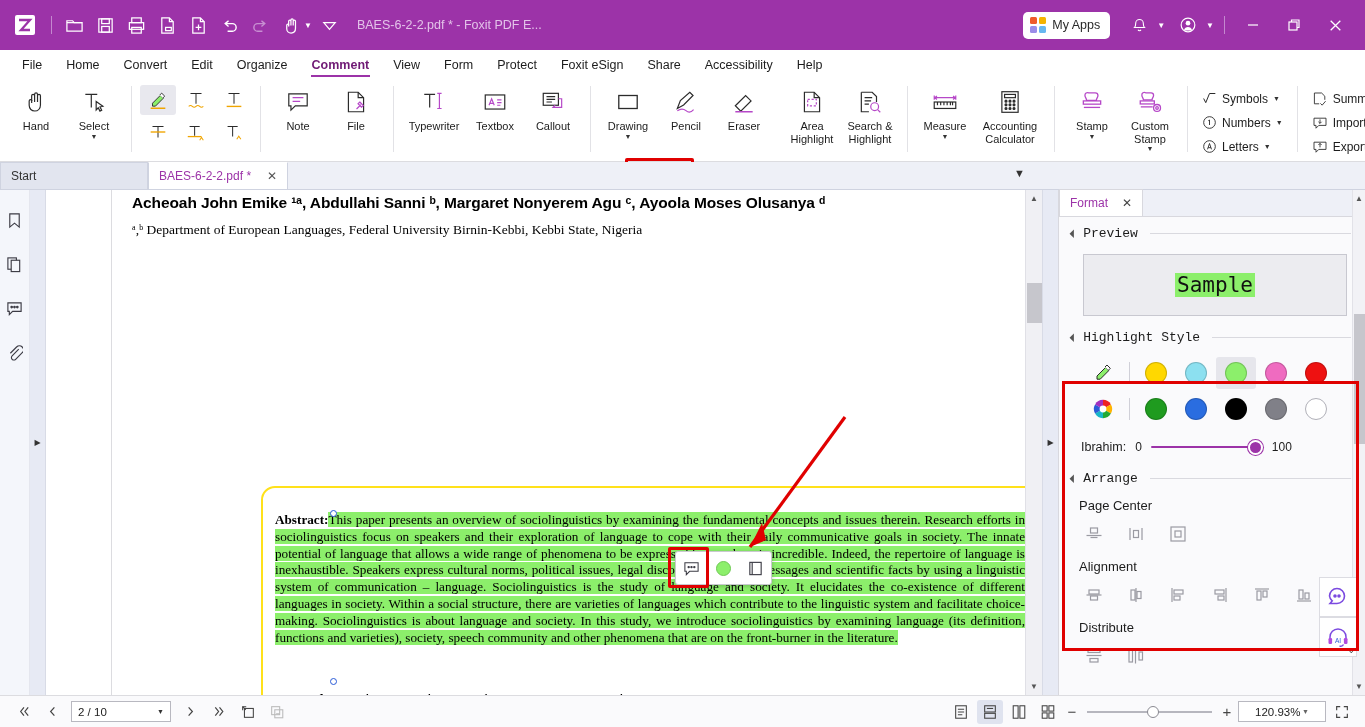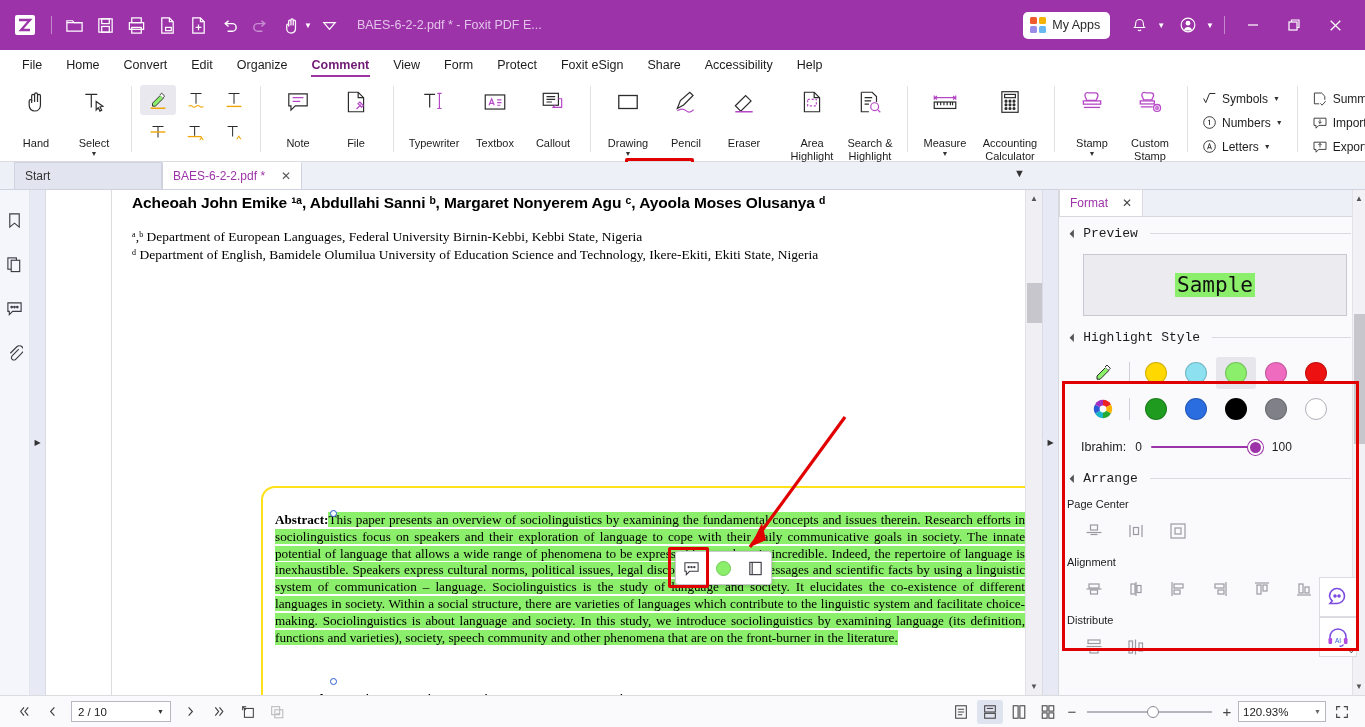--- a/index.html
+++ b/index.html
@@ -61,40 +61,40 @@
   .ribbon {
     height:82px; background:#fff; display:flex; align-items:stretch; flex:none;
     border-bottom:1px solid #dcdce0; padding:2px 0 0 2px; position:relative;
   }
   .rgroup { display:flex; align-items:flex-start; padding:0 5px; height:78px;justify-content:center; }
   .rdiv { width:1px; background:#e2e2e6; margin:4px 3px 8px; height:66px; flex:none; }
   .rbtn {
     width:58px; display:flex; flex-direction:column; align-items:center; justify-content:flex-start;
     padding:5px 2px 2px; border-radius:3px; text-align:center;
   }
-  .rbtn .lbl { font-size:11px; line-height:12.5px; color:#1c1c1c; margin-top:20px; }
+  .rbtn .lbl { font-size:11px; line-height:12.5px; color:#1c1c1c; margin-top:3px; }
   .rbtn .ico { height:30px; display:flex; align-items:center; justify-content:center; }
   .caret-d { font-size:7px; line-height:6px; color:#333; margin-top:1px; }
   .mini-grid { display:flex; flex-direction:column; gap:2px; padding-top:3px; }
   .mini-row { display:flex; gap:2px; }
   .mini-btn {
     width:36px;height:30px;display:flex;align-items:center;justify-content:center;border-radius:3px;
   }
   .mini-btn.sel { background:#e8e8ee; }
   .txtrow { display:flex; align-items:center; gap:5px; height:24px; padding:0 6px; border-radius:3px; }
   .txtrow .t { font-size:12px; color:#1c1c1c; white-space:nowrap; }
   .colstack { display:flex; flex-direction:column; padding-top:3px; }
   .red-outline {
     position:absolute; border:3px solid #e00000; border-radius:2px; pointer-events:none;
   }
 
   
   .tabbar {
     height:28px; background:#eef0f7; display:flex; align-items:flex-end; flex:none;
-    position:relative; border-bottom:1px solid #cfd3e0;padding-left:14px;
+    position:relative; border-bottom:1px solid #cfd3e0;
   }
   .dtab {
     height:27px; display:flex; align-items:center; gap:8px; padding:0 10px;
     font-size:12px; background:#e2e5ef; border:1px solid #cfd3e0; border-bottom:none;
     color:#333; min-width:140px;
   }
   .dtab.start { min-width:148px; }
   .dtab.active { background:#fff; color:#9c33a8; border-top:1px solid #fff; }
   .dtab .x { margin-left:auto; font-size:12px; color:#555; }
   .tab-chev { position:absolute; right:340px; top:5px; font-size:11px; color:#333; }
@@ -120,21 +120,21 @@
     position:absolute; left:65px; top:0; right:0; bottom:0; background:#fff;
     border-left:1px solid #dcdce0;
   }
   .pagecontent { position:absolute; left:20px; top:4px; right:22px; }
   .authors {
     font-family:Liberation Sans, sans-serif;
     font-weight:bold; font-size:15.5px; color:#000; letter-spacing:-.1px; white-space:nowrap;
   }
   .affil {
     font-family:"Liberation Serif", serif;
-    font-size:13.5px; color:#000; line-height:18px; margin-top:16px;
+    font-size:13.5px; color:#000; line-height:18px; margin-top:9px;
   }
   .abstract-frame {
     position:absolute; left:149px; top:296px; width:780px; height:248px;
     border:2.5px solid #ffe11a; border-radius:14px;
   }
   .abs-body {
     position:absolute; left:163px; top:322px; width:750px;
     font-family:"Liberation Serif", serif; font-size:13.2px; line-height:16.8px;
     text-align:justify; color:#000;
   }
@@ -205,21 +205,21 @@
   .sw-div { width:1px; height:22px; background:#d0d0d8; margin:0 6px; }
   .opacity-row { display:flex; align-items:center; gap:9px; padding:10px 0 0 22px; }
   .op-label { font-size:12.5px; color:#1c1c1c; }
   .op-min, .op-max { font-size:12px; color:#1c1c1c; }
   .slider { position:relative; width:112px; height:16px; display:flex; align-items:center; }
   .slider .track { width:100%; height:2.5px; background:#9c33a8; border-radius:2px; }
   .slider .knob {
     position:absolute; right:0; width:15px;height:15px;border-radius:50%;
     background:#9c33a8; border:2px solid #fff; box-shadow:0 0 0 1px #9c33a8;
   }
-  .arr-label { font-size:11px; color:#1c1c1c; padding:10px 0 0 8px; }
+  .arr-label { font-size:13px; color:#1c1c1c; padding:10px 0 0 20px; }
   .arr-icons { display:flex; padding:6px 0 0 14px; }
   .arr-ico { width:42px;height:30px;display:flex;align-items:center;justify-content:center;border-radius:3px; }
   .fmt-redbox {
     position:absolute; left:1062px; top:191px; width:297px; height:270px;
     border:3.5px solid #e00000; pointer-events:none; z-index:40;
   }
   .fmt-sb {
     position:absolute; right:0; top:0; bottom:0; width:13px; background:#f2f2f6;
     border-left:1px solid #e2e2e8;
   }
@@ -251,21 +251,21 @@
   .pagebox .pc { margin-left:auto; font-size:7px; color:#333; }
   .st-right { margin-left:auto; display:flex; align-items:center; gap:3px; }
   .zslider { position:relative; width:125px;height:16px;display:flex;align-items:center;margin:0 4px; }
   .zslider .ztrack { width:100%;height:2px;background:#b6b6be; }
   .zslider .zknob {
     position:absolute; left:60px; width:12px;height:12px;border-radius:50%;
     background:#fff;border:1.5px solid #8a8a92;
   }
   .zoombox {
     width:88px;height:21px;border:1px solid #b8b8c0;background:#fff;
-    display:flex;align-items:center;padding:0 4px;font-size:11.5px;color:#222;
+    display:flex;align-items:center;padding:0 16px;font-size:11.5px;color:#222;
   }
   .zoombox .pc { margin-left:auto;font-size:7px;color:#666; }
   .pm { font-size:15px;color:#444;width:16px;text-align:center; }
 </style>
 </head>
 <body>
 
 <div class="app">
 
   <div class="titlebar">
@@ -751,21 +751,20 @@
       <div class="railgap"></div>
     </div>
 
     <div class="expander">▶</div>
 
     <div class="docview">
       <div class="page">
         <div class="pagecontent">
           <div class="authors">Acheoah John Emike ¹ᵃ, Abdullahi Sanni ᵇ, Margaret Nonyerem Agu ᶜ, Ayoola Moses Olusanya ᵈ</div>
           <div class="affil">ᵃ,ᵇ Department of European Languages, Federal University Birnin-Kebbi, Kebbi State, Nigeria</div>
-          <div class="affil" style="margin-top:0">ᵈ Department of English, Bamidele Olumilua University of Education Science and Technology, Ikere-Ekiti, Ekiti State, Nigeria</div>
         </div>
 
         <div class="abstract-frame"></div>
 
         <div class="abs-body">
           <span class="abs-label">Abstract:</span><span class="hl">This paper presents an overview of sociolinguistics by examining the fundamental concepts and issues therein. Research efforts in sociolinguistics focus on speakers and their exploration of language to cope with their daily communicative goals in society. The innate potential of language that allows a wide range of phenomena to be expressed by speakers is incredible. Indeed, the repertoire of language is inexhaustible. Speakers express cultural norms, political issues, legal discourses, religious messages and scientific facts by using a linguistic system of communication – language. Sociolinguistics is the study of language and society. It elucidates the co-existence of different languages in society. Within a social structure, there are varieties of languages which contribute to the linguistic system and facilitate choice-making. Sociolinguistics is about language and society. In this study, we introduce sociolinguistics by examining language (its definition, functions and varieties), society, speech community and other phenomena that are on the front-burner in the literature.</span>
         </div>
 
         <div class="anchor-dot" style="left:218px; top:320px;"></div>
         <div class="anchor-dot" style="left:218px; top:488px;"></div>

